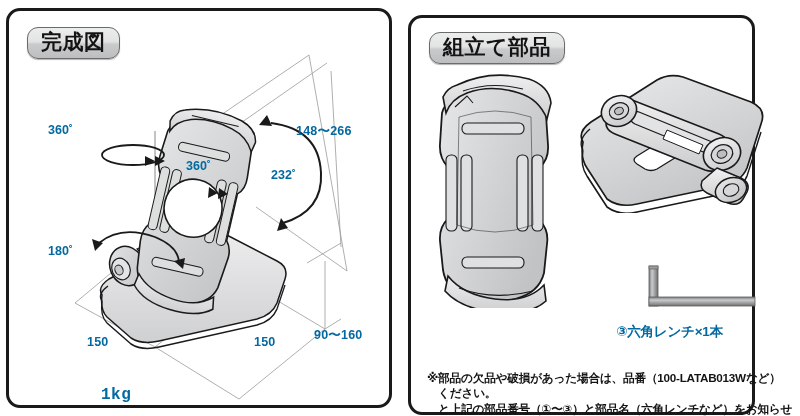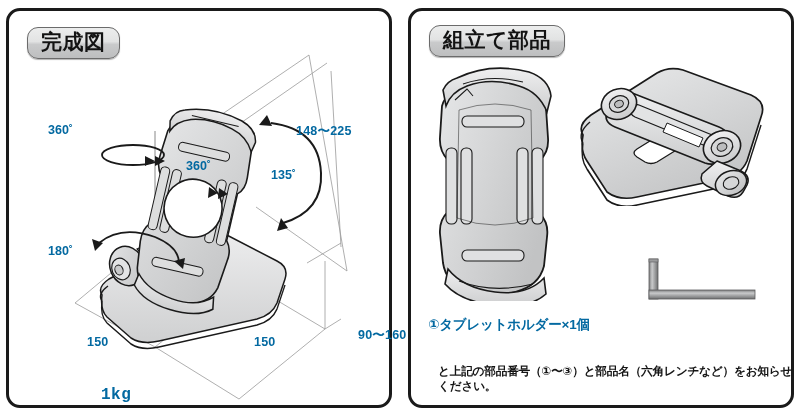--- a/index.html
+++ b/index.html
@@ -3,21 +3,21 @@
 <meta charset="utf-8">
 <style>
   html,body{margin:0;padding:0;background:#ffffff;}
   body{width:800px;height:416px;overflow:hidden;
        font-family:"Liberation Sans","DejaVu Sans",sans-serif;}
   .page{position:relative;width:800px;height:416px;background:#fff;}
 
   .panel{position:absolute;top:8px;height:400px;background:#fff;
          border:3px solid #1a1a1a;border-radius:14px;box-sizing:border-box;}
   .panel-left{left:6px;width:386px;}
-  .panel-right{left:408px;width:386px;}
+  .panel-right{left:408px;width:347px;margin-top:7px;}
 
   
   .pill{position:absolute;display:inline-block;padding:3px 13px 5px 13px;
         border-radius:11px;border:1.5px solid #6b6b6b;
         background:linear-gradient(180deg,#eceded 0%,#e2e3e3 45%,#c9cacb 55%,#bdbebf 100%);
         box-shadow:0 1px 1px rgba(0,0,0,.30);
         font-weight:bold;font-size:21px;line-height:1.05;color:#131313;letter-spacing:.5px;
         white-space:nowrap;}
   .pill-left{left:18px;top:16px;}
   .pill-right{left:18px;top:14px;}
@@ -141,26 +141,26 @@
           <path d="M262 112 Q310 118 312 162 Q314 200 274 212"></path>
         </g>
         <path d="M258 104 l-8 10 l13 1 Z" fill="#1a1a1a"></path>
         <path d="M268 220 l11 -3 l-7 -10 Z" fill="#1a1a1a"></path>
       </svg>
     </div>
 
     <span class="lbl ang" style="left:39px;top:112px;">360˚</span>
     <span class="lbl ang" style="left:177px;top:148px;">360˚</span>
     <span class="lbl ang" style="left:39px;top:233px;">180˚</span>
-    <span class="lbl ang" style="left:262px;top:157px;">135˚</span>
-    <span class="lbl dim" style="left:287px;top:112px;">148〜225</span>
+    <span class="lbl ang" style="left:262px;top:157px;">232˚</span>
+    <span class="lbl dim" style="left:287px;top:112px;">148〜266</span>
 
     <span class="lbl dim" style="left:78px;top:324px;">150</span>
     <span class="lbl dim" style="left:245px;top:324px;">150</span>
-    <span class="lbl dim" style="left:305px;top:316px;margin-left:44px;">90〜160</span>
+    <span class="lbl dim" style="left:305px;top:316px;">90〜160</span>
 
     <span class="lbl loadlbl" style="left:92px;top:375px;font-family:Liberation Mono, monospace;">1kg</span>
   </div>
 
   <div class="panel panel-right">
 
     <div class="pill pill-right">組立て部品</div>
 
     <div class="art" style="left:22px;top:55px;">
       <svg width="135" height="235" viewBox="0 0 135 235">
@@ -257,21 +257,22 @@
             <stop offset=".35" stop-color="#c9cacb"></stop>
             <stop offset="1" stop-color="#6e6f70"></stop>
           </linearGradient>
         </defs>
         <rect x="6" y="4" width="9" height="40" fill="url(#wGv)" stroke="#5c5d5e" stroke-width="0.8"></rect>
         <rect x="6" y="35" width="106" height="9" fill="url(#wG)" stroke="#5c5d5e" stroke-width="0.8"></rect>
         <rect x="6" y="4" width="9" height="3" fill="#9a9b9c" stroke="#5c5d5e" stroke-width="0.6"></rect>
       </svg>
     </div>
 
-    <span class="lbl partlbl" style="left:17px;top:305px;">①タブレットホルダー×1個</span>
+    <span class="lbl partlbl" style="left:205px;top:305px;">③六角レンチ×1本</span>
 
     <div class="note" style="left:16px;top:352px;">
+      <div>※部品の欠品や破損があった場合は、品番（100-LATAB013Wなど）</div>
+      <div class="ind">ください。</div>
       <div class="ind">と上記の部品番号（①〜③）と部品名（六角レンチなど）をお知らせ</div>
-      <div class="ind">ください。</div>
     </div>
   </div>
 
 </div>
 
 </body></html>

